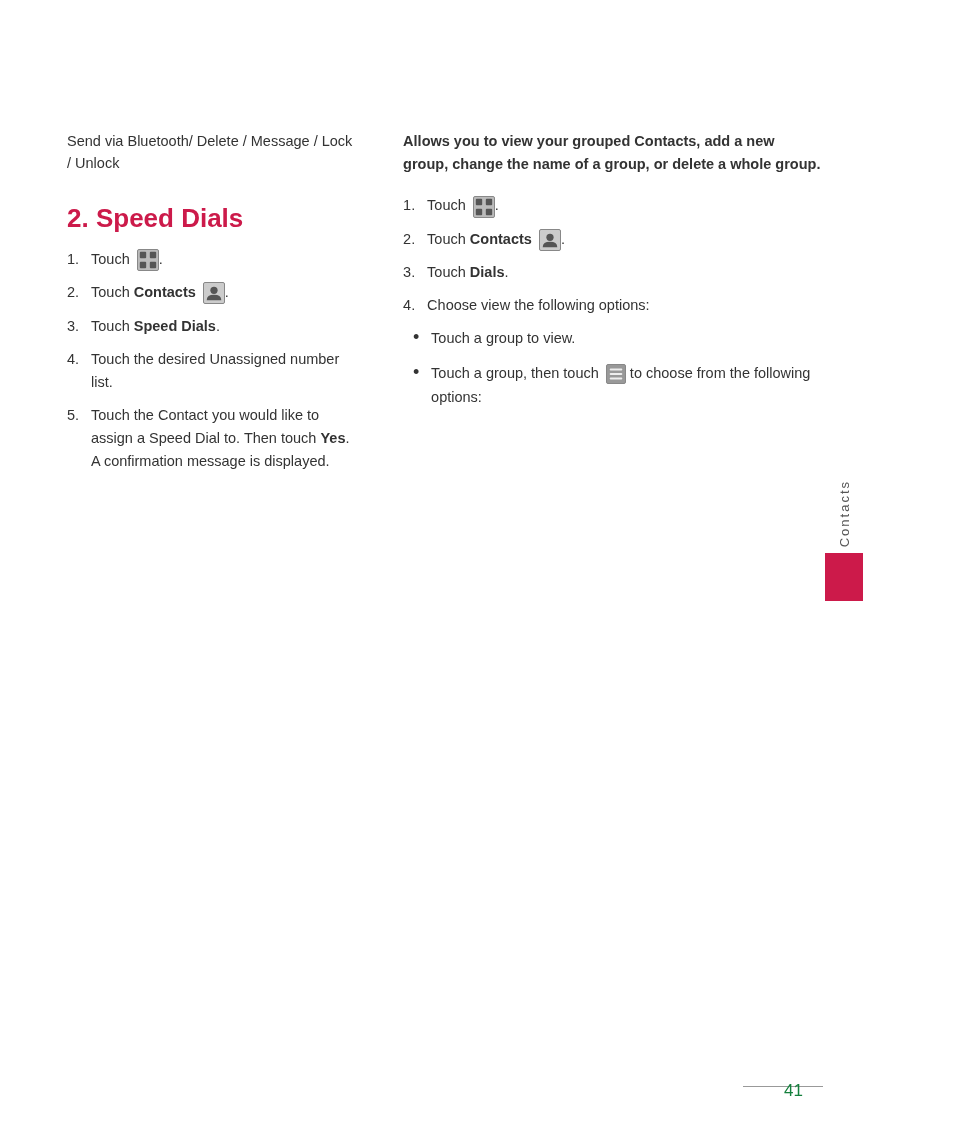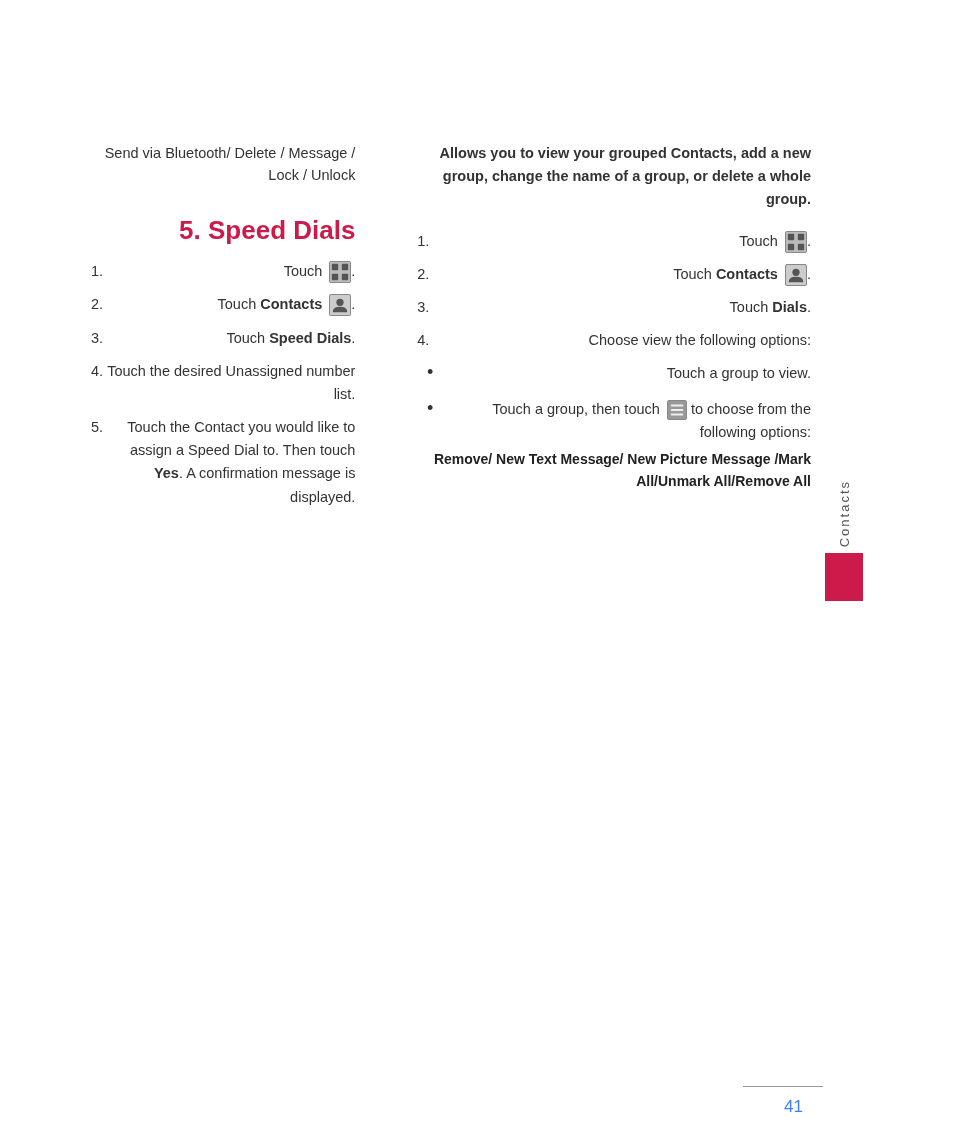--- a/index.html
+++ b/index.html
@@ -15,22 +15,21 @@
       font-family: Arial, Helvetica, sans-serif;
       font-size: 15px;
       color: #222222;
       position: relative;
     }
 
     .page-container {
       width: 863px;
       min-height: 1145px;
       position: relative;
-      padding: 12px;
-      text-align: right;
+      padding: 0;
     }
 
     .two-column {
       display: flex;
       flex-direction: row;
       padding-top: 130px;
       padding-bottom: 60px;
     }
 
     .left-column {
@@ -155,24 +154,24 @@
 
     .sidebar-bar {
       width: 38px;
       height: 48px;
       background: #cc1a4a;
     }
 
     
     .page-number {
       position: absolute;
-      bottom: 28px;
+      bottom: 44px;
       right: 60px;
       font-size: 17px;
-      color: #3b82f6;
+      color: #15803d;
     }
 
     
     .page-divider {
       position: absolute;
       bottom: 58px;
       right: 40px;
       width: 80px;
       height: 1px;
       background: #999;
@@ -235,21 +234,21 @@
 <body>
 
 <div class="page-container">
 
   <div class="two-column">
 
     <div class="left-column">
 
       <p class="intro-text">Send via Bluetooth/ Delete / Message / Lock / Unlock</p>
 
-      <h2 class="section-title">5. Speed Dials</h2>
+      <h2 class="section-title">2. Speed Dials</h2>
 
 
       <ol class="steps-list">
 
         <li class="step-item">
           <span class="step-number">1.</span>
           <span class="step-content">
             Touch
             <span class="app-icon">
               <svg viewBox="0 0 22 22" xmlns="http://www.w3.org/2000/svg">
@@ -364,23 +363,20 @@
           <span class="bullet-content">
             Touch a group, then touch
             <span class="menu-icon">
               <svg viewBox="0 0 20 20" xmlns="http://www.w3.org/2000/svg">
                 <rect x="3" y="4" width="14" height="2" rx="1" fill="#eee"></rect>
                 <rect x="3" y="9" width="14" height="2" rx="1" fill="#eee"></rect>
                 <rect x="3" y="14" width="14" height="2" rx="1" fill="#eee"></rect>
               </svg>
             </span>
             to choose from the following options:
-            <div class="indented-bold">
-              Remove/ New Text Message/ New Picture Message /Mark All/Unmark All/Remove All
-            </div>
           </span>
         </li>
 
       </ul>
 
     </div>
   </div>
 
   <div class="sidebar-label">
     <span class="sidebar-text">Contacts</span>

